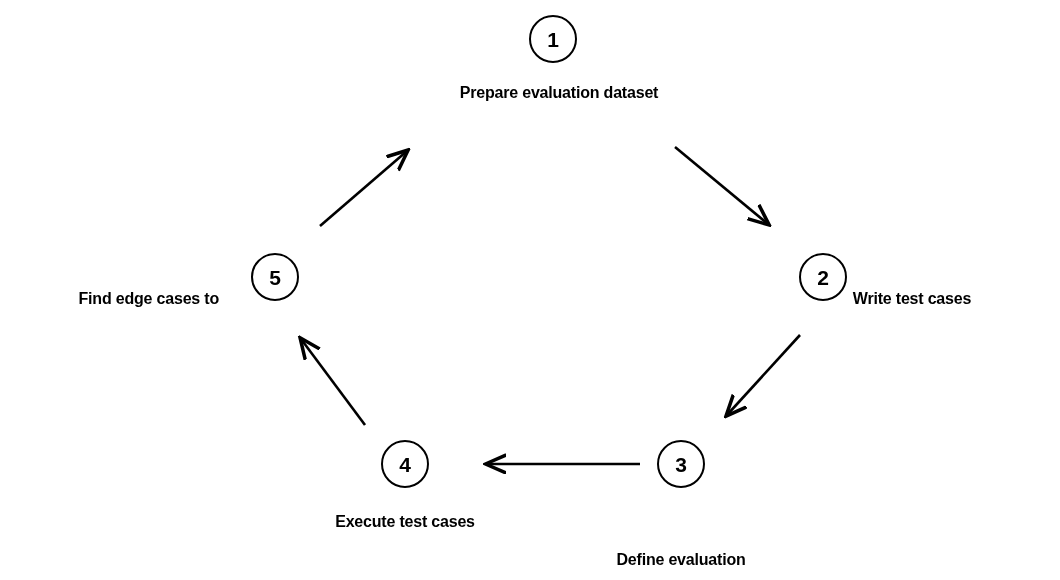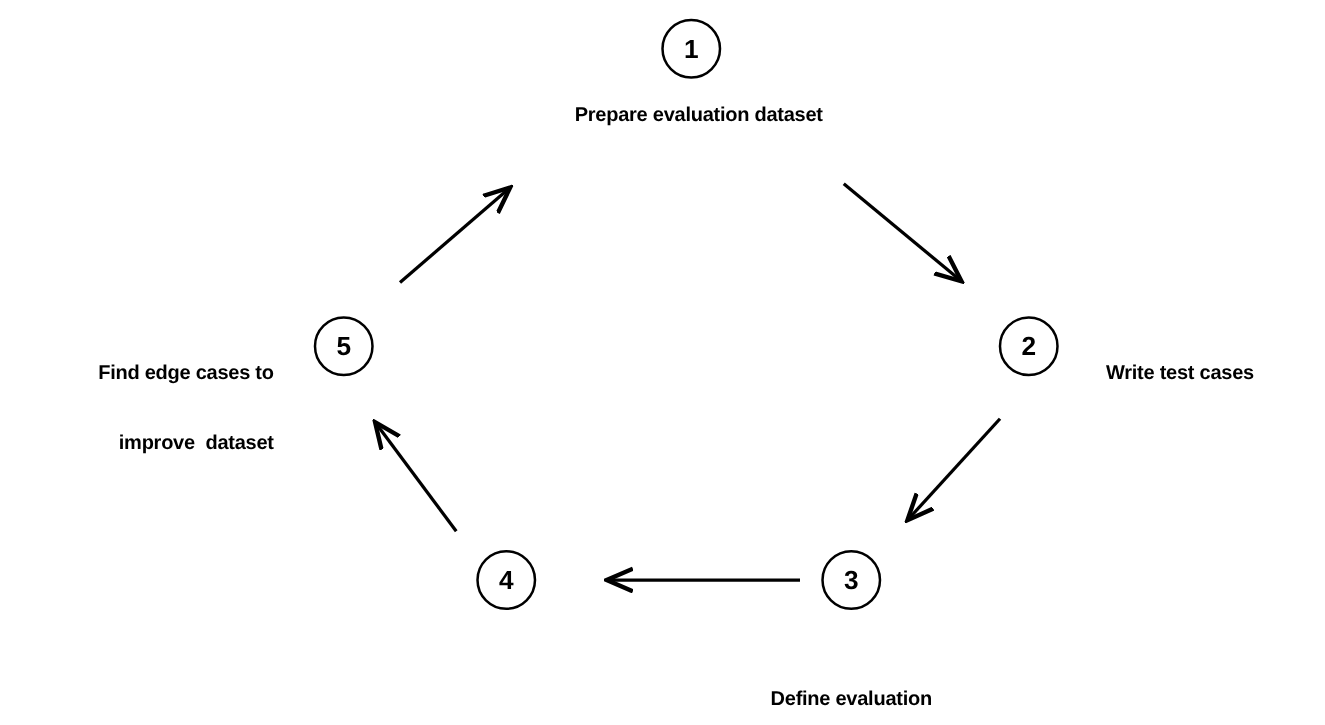--- a/index.html
+++ b/index.html
@@ -53,21 +53,21 @@
   }
   .label-center { text-align: center; }
   .label-left   { text-align: right; }
   .label-right  { text-align: center; }
 
   
   #circle-1 { left: 529px; top: 15px; }
   #label-1  { left: 359px; top: 84px; width: 400px; }
   
   #circle-2 { left: 799px; top: 253px; }
-  #label-2  { left: 844px; top: 252px; width: 200px; }
+  #label-2  { left: 812px; top: 252px; width: 200px; }
   
   #circle-3 { left: 657px; top: 440px; }
   #label-3  { left: 581px; top: 513px; width: 200px; }
   
   #circle-4 { left: 381px; top: 440px; }
   #label-4  { left: 305px; top: 513px; width: 200px; }
   
   #circle-5 { left: 251px; top: 253px; }
   #label-5  { left: 19px; top: 252px; width: 200px; }
 </style>
@@ -102,20 +102,20 @@
     <div>Write test cases</div>
   </div>
 
   <div class="node-circle" id="circle-3">3</div>
   <div class="node-label label-center" id="label-3">
     <div>Define evaluation</div>
     
   </div>
 
   <div class="node-circle" id="circle-4">4</div>
+  <div class="node-label label-center" id="label-4">Execute test cases</div>
 
   <div class="node-circle" id="circle-5">5</div>
   <div class="node-label label-left" id="label-5">
     <div>Find edge cases to</div>
-    <div>improve  dataset</div>
   </div>
 
 </div>
 
 </body></html>

